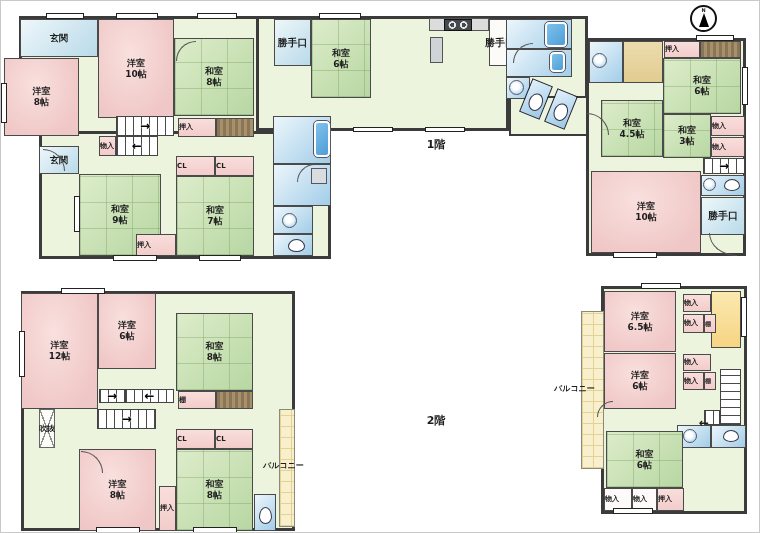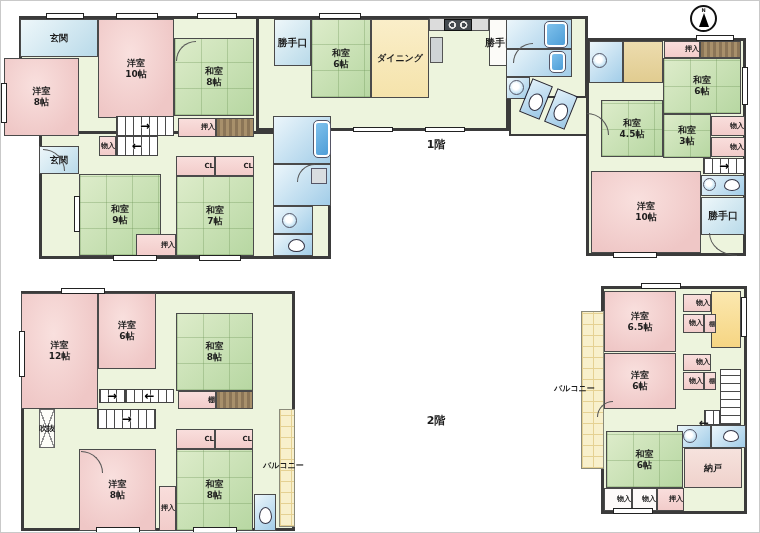--- a/index.html
+++ b/index.html
@@ -15,21 +15,21 @@
     repeating-linear-gradient(90deg, rgba(110,150,88,.35) 0 1px, transparent 1px 26px),
     linear-gradient(135deg,#ddecca 0%,#b7d7a2 100%);}
   .room-blue{background:linear-gradient(135deg,#ecf6fb 0%,#a2cde8 100%);}
   .room-lightblue{background:linear-gradient(135deg,#eef7fa 0%,#b9dae9 100%);}
   .room-yellow{background:linear-gradient(180deg,#faeec9,#f5e3ab);}
   .room-tan{background:linear-gradient(180deg,#ecdcae,#e1cc90);}
   .room-orange{background:linear-gradient(180deg,#fbe8af,#f6d583);}
   .room-white{background:#fcfbf8;}
   .room-nando{background:linear-gradient(180deg,#f6e2dd,#efd2cc);}
   .small .lbl{font-size:10px;}
-  .closet{display:flex;align-items:center;justify-content:flex-end;background:linear-gradient(180deg,#f9dedc,#f2cccا) ;background:linear-gradient(180deg,#f9dedc,#f2ccca);border:1.5px solid #4a4a4a;z-index:2;overflow:visible;}
+  .closet{display:flex;align-items:center;justify-content:flex-start;background:linear-gradient(180deg,#f9dedc,#f2cccا) ;background:linear-gradient(180deg,#f9dedc,#f2ccca);border:1.5px solid #4a4a4a;z-index:2;overflow:visible;}
   .closet .lbl{font-size:7px;}
   .closet-white{background:#fdfaf9;}
   .tiny .lbl{font-size:6px;}
   .brown{background:repeating-linear-gradient(90deg,#8b7557 0 3px,#a8906b 3px 6px);border:1.5px solid #4a4a4a;z-index:2;}
   .stairs-h{background:repeating-linear-gradient(90deg,#4a4a4a 0 1px,#ffffff 1px 8px);border:1.5px solid #444;display:flex;align-items:center;justify-content:center;z-index:2;}
   .stairs-v{background:repeating-linear-gradient(0deg,#4a4a4a 0 1px,#ffffff 1px 8px);border:1.5px solid #444;z-index:2;}
   .arr{font-size:12px;font-weight:bold;color:#000;line-height:1;text-shadow:0 0 2px #fff,0 0 2px #fff;}
   .sarrow{display:flex;align-items:center;z-index:4;}
   .sarrow .lbl{font-size:12px;}
   .voidx{border:1.5px solid #666;z-index:2;display:flex;align-items:center;justify-content:center;background:
@@ -132,23 +132,20 @@
     <div class="el basin" style="left: 281px; top: 212px; width: 15px; height: 15px;"></div>
     <div class="el room room-blue" style="left: 272px; top: 233px; width: 40px; height: 22px;"></div>
     <div class="el toilet" style="left: 287px; top: 238px; width: 17px; height: 13px;"></div>
     <div class="el room room-lightblue small" style="left: 273px; top: 18px; width: 37px; height: 47px;">
       <span class="lbl l1">勝手口</span>
     </div>
     <div class="el room room-green" style="left: 310px; top: 18px; width: 60px; height: 79px;">
       <span class="lbl l1">和室</span>
       <span class="lbl l2">6帖</span>
     </div>
-    <div class="el room room-yellow" style="left: 370px; top: 18px; width: 58px; height: 79px;">
-      <span class="lbl l1">ダイニング</span>
-    </div>
     <div class="el counter" style="left: 428px; top: 17px; width: 60px; height: 13px;"></div>
     <div class="el stove" style="left: 443px; top: 18px; width: 28px; height: 12px;"></div>
     <div class="el sink" style="left: 429px; top: 36px; width: 13px; height: 26px;"></div>
     <div class="el room room-white small" style="left: 488px; top: 18px; width: 22px; height: 47px;">
       <span class="lbl l1">勝手口</span>
     </div>
     <div class="el room room-blue" style="left: 505px; top: 18px; width: 66px; height: 30px;"></div>
     <div class="el tub" style="left: 544px; top: 21px; width: 22px; height: 25px;"></div>
     <div class="el room room-blue" style="left: 505px; top: 48px; width: 66px; height: 28px;"></div>
     <div class="el tub" style="left: 549px; top: 51px; width: 15px; height: 20px;"></div>
@@ -281,23 +278,20 @@
     <div class="el sarrow" style="left: 698px; top: 417px; width: 30px; height: 10px;">
       <span class="lbl l1">←</span>
     </div>
     <div class="el room room-blue" style="left: 676px; top: 424px; width: 34px; height: 23px;"></div>
     <div class="el basin" style="left: 682px; top: 428px; width: 14px; height: 14px;"></div>
     <div class="el room room-blue" style="left: 710px; top: 424px; width: 35px; height: 23px;"></div>
     <div class="el toilet" style="left: 722px; top: 429px; width: 16px; height: 12px;"></div>
     <div class="el room room-green" style="left: 605px; top: 430px; width: 77px; height: 57px;">
       <span class="lbl l1">和室</span>
       <span class="lbl l2">6帖</span>
-    </div>
-    <div class="el room room-nando" style="left: 683px; top: 447px; width: 58px; height: 40px;">
-      <span class="lbl l1">納戸</span>
     </div>
     <div class="el closet closet-white" style="left: 603px; top: 487px; width: 28px; height: 23px;">
       <span class="lbl l1">物入</span>
     </div>
     <div class="el closet closet-white" style="left: 631px; top: 487px; width: 25px; height: 23px;">
       <span class="lbl l1">物入</span>
     </div>
     <div class="el closet" style="left: 656px; top: 487px; width: 27px; height: 23px;">
       <span class="lbl l1">押入</span>
     </div>

